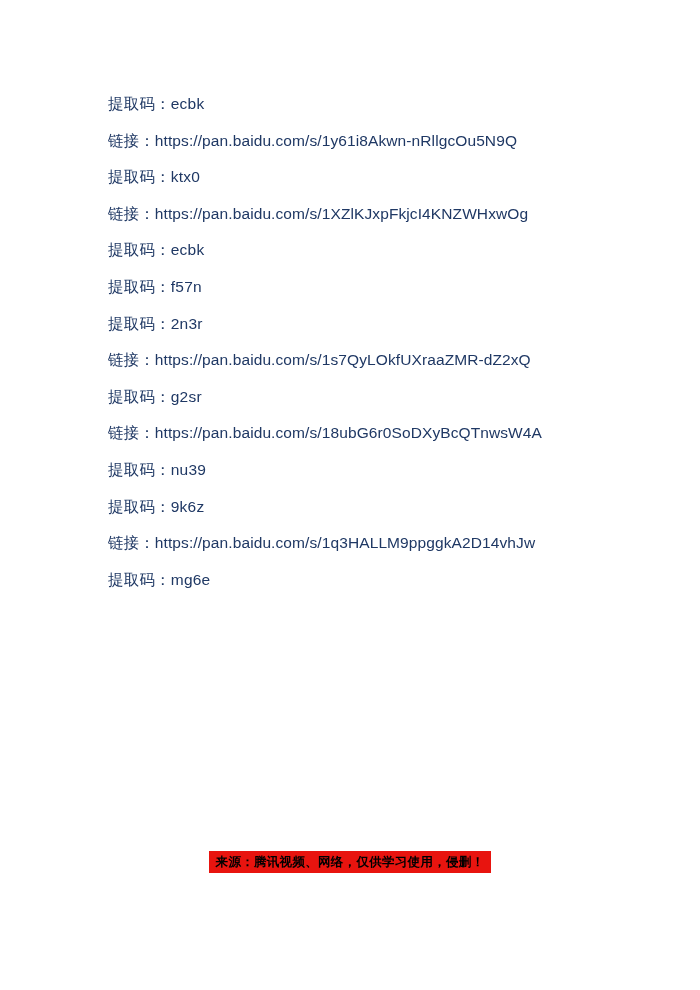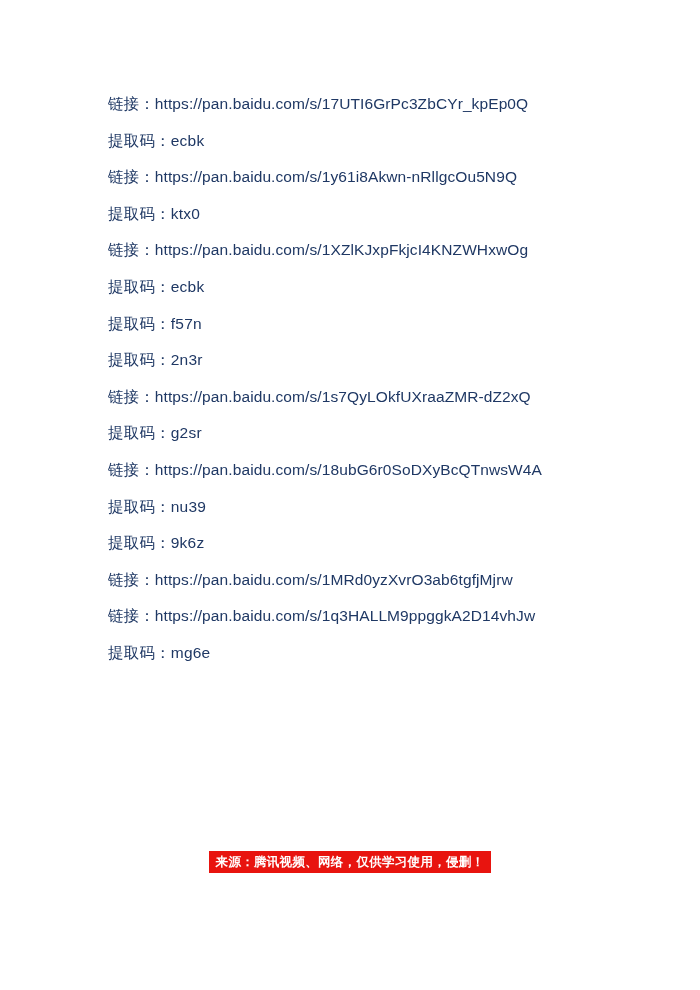--- a/index.html
+++ b/index.html
@@ -40,48 +40,46 @@
   .footer-wrap {
     position: absolute;
     left: 0;
     top: 851px;
     width: 700px;
     text-align: center;
   }
   .footer-badge {
     display: inline-block;
     background: #e8140f;
-    color: #ffffff;
+    color: #000000;
     font-size: 12.5px;
     font-weight: bold;
     padding: 3px 7px 4px 7px;
     line-height: 15px;
     letter-spacing: 0.3px;
     font-family: "DejaVu Sans", sans-serif;
   }
 </style>
 </head>
 <body>
 
 <div class="page">
   <div class="content">
-    <div class="line">链接：https://pan.baidu.com/s/17UTI6GrPc3ZbCYr_kpEp0Q</div>
     <div class="line code">提取码：ecbk</div>
     <div class="line">链接：https://pan.baidu.com/s/1y61i8Akwn-nRllgcOu5N9Q</div>
     <div class="line code">提取码：ktx0</div>
     <div class="line">链接：https://pan.baidu.com/s/1XZlKJxpFkjcI4KNZWHxwOg</div>
     <div class="line code">提取码：ecbk</div>
     <div class="line code">提取码：f57n</div>
     <div class="line code">提取码：2n3r</div>
     <div class="line">链接：https://pan.baidu.com/s/1s7QyLOkfUXraaZMR-dZ2xQ</div>
     <div class="line code">提取码：g2sr</div>
     <div class="line">链接：https://pan.baidu.com/s/18ubG6r0SoDXyBcQTnwsW4A</div>
     <div class="line code">提取码：nu39</div>
     <div class="line code">提取码：9k6z</div>
-    <div class="line">链接：https://pan.baidu.com/s/1MRd0yzXvrO3ab6tgfjMjrw</div>
     <div class="line">链接：https://pan.baidu.com/s/1q3HALLM9ppggkA2D14vhJw</div>
     <div class="line code">提取码：mg6e</div>
   </div>
 
   <div class="footer-wrap">
     <span class="footer-badge">来源：腾讯视频、网络，仅供学习使用，侵删！</span>
   </div>
 </div>
 
 </body></html>

